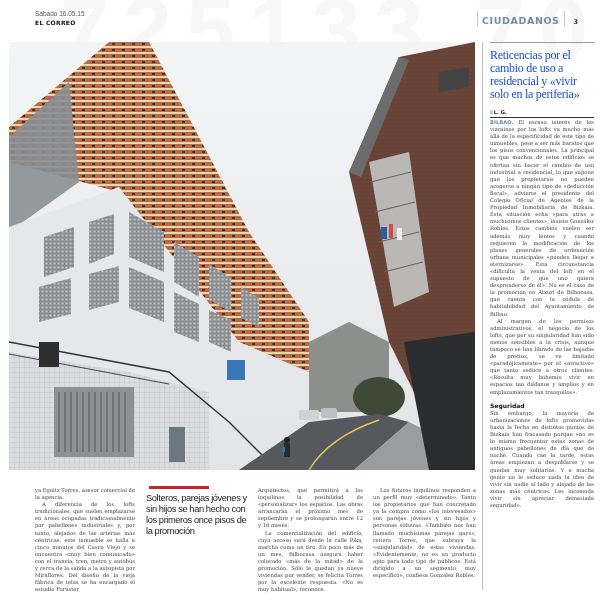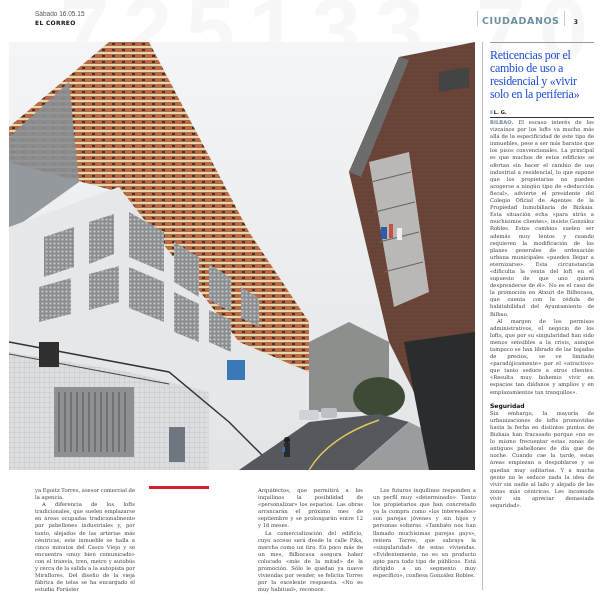--- a/index.html
+++ b/index.html
@@ -167,20 +167,21 @@
   </div>
 </div>
 
 <div class="col col1 body-text">
   <p style="text-indent:0">ya Egoitz Torres, asesor comercial de la agencia.</p>
   <p>A diferencia de los lofts tradicionales, que suelen emplazarse en áreas ocupadas tradicionalmente por pabellones industriales y, por tanto, alejados de las arterias más céntricas, este inmueble se halla a cinco minutos del Casco Viejo y se encuentra «muy bien comunicado» con el tranvía, tren, metro y autobús y cerca de la salida a la autopista por Miraflores. Del diseño de la vieja fábrica de telas se ha encargado el estudio Forúster</p>
 </div>
 
 <div class="pullquote">
   <div class="redbar"></div>
+  <div class="text">Solteros, parejas jóvenes y sin hijos se han hecho con los primeros once pisos de la promoción</div>
 </div>
 
 <div class="col col3 body-text">
   <p style="text-indent:0">Arquitectos, que permitirá a los inquilinos la posibilidad de «personalizar» los espacios. Las obras arrancarán el próximo mes de septiembre y se prolongarán entre 12 y 18 meses.</p>
   <p>La comercialización del edificio, cuyo acceso será desde la calle Pika, marcha como un tiro. En poco más de un mes, Bilbocasa asegura haber colocado «más de la mitad» de la promoción. Sólo le quedan ya nueve viviendas por vender, se felicita Torres por la excelente respuesta. «No es muy habitual», reconoce.</p>
 </div>
 
 <div class="col col4 body-text">
   <p style="text-indent:7px">Los futuros inquilinos responden a un perfil muy «determinado». Tanto los propietarios que han concretado ya la compra como «los interesados» son parejas jóvenes y sin hijos y personas solteras. «También nos han llamado muchísimas parejas gays», reitera Torres, que subraya la «singularidad» de estas viviendas. «Evidentemente, no es un producto apto para todo tipo de públicos. Está dirigido a un segmento muy específico», confiesa González Robles.</p>
 </div>

